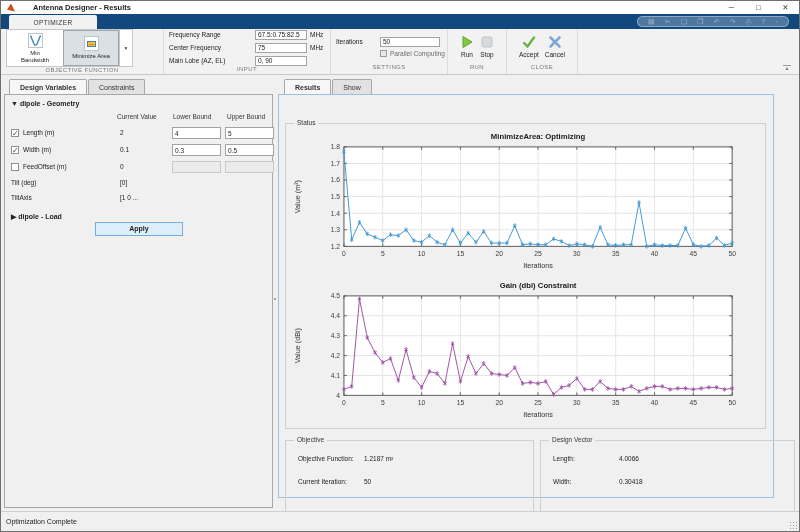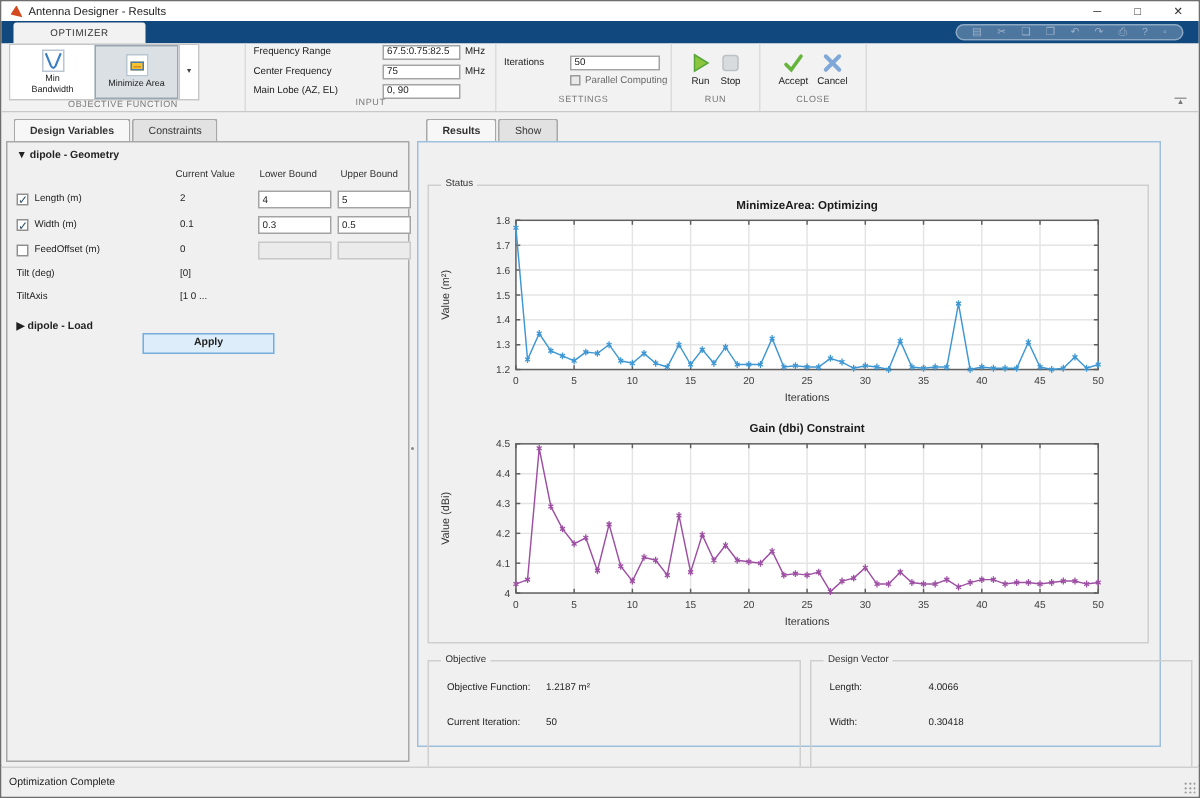--- a/index.html
+++ b/index.html
@@ -3,21 +3,21 @@
 <meta charset="utf-8">
 <style>
   * { box-sizing: border-box; margin: 0; padding: 0; }
   html,body { width:800px; height:532px; overflow:hidden; }
   body { font-family:"Liberation Sans", sans-serif; background:#e8e8e8; }
   .window { position:relative; width:800px; height:532px; background:#f0f0f0; border:1px solid #6e6e6e; }
 
   
   .titlebar { position:absolute; left:0; top:0; right:0; height:13px; background:#ffffff; display:flex; align-items:center; }
   .app-icon { width:8px; height:8px; margin-left:6px; background:#d24a1e; clip-path:polygon(50% 0, 100% 100%, 0 78%); }
-  .title-text { font-size:7.5px; color:#222; margin-left:4px; }
+  .title-text { font-size:7.5px; color:#222; margin-left:18px;font-weight:bold; }
   .win-controls { position:absolute; right:0; top:0; height:13px; display:flex; }
   .win-btn { width:27px; height:13px; font-size:7.5px; color:#333; display:flex; align-items:center; justify-content:center; cursor:default; }
 
   
   .tab-band { position:absolute; left:0; top:13px; right:0; height:15px; background:#11497F; }
   .ribbon-tab { position:absolute; left:8px; bottom:0; width:88px; height:14px; background:#f2f2f2; border-radius:2px 2px 0 0; font-size:6.5px; color:#333; letter-spacing:.4px; display:flex; align-items:center; justify-content:center; }
   .qat { position:absolute; right:10px; top:2px; height:11px; width:152px; background:rgba(190,205,222,.35); border:1px solid rgba(220,230,240,.45); border-radius:6px; display:flex; align-items:center; justify-content:space-around; padding:0 5px; }
   .qat span { font-size:7px; color:#9fb3cb; line-height:1; }
 
   

